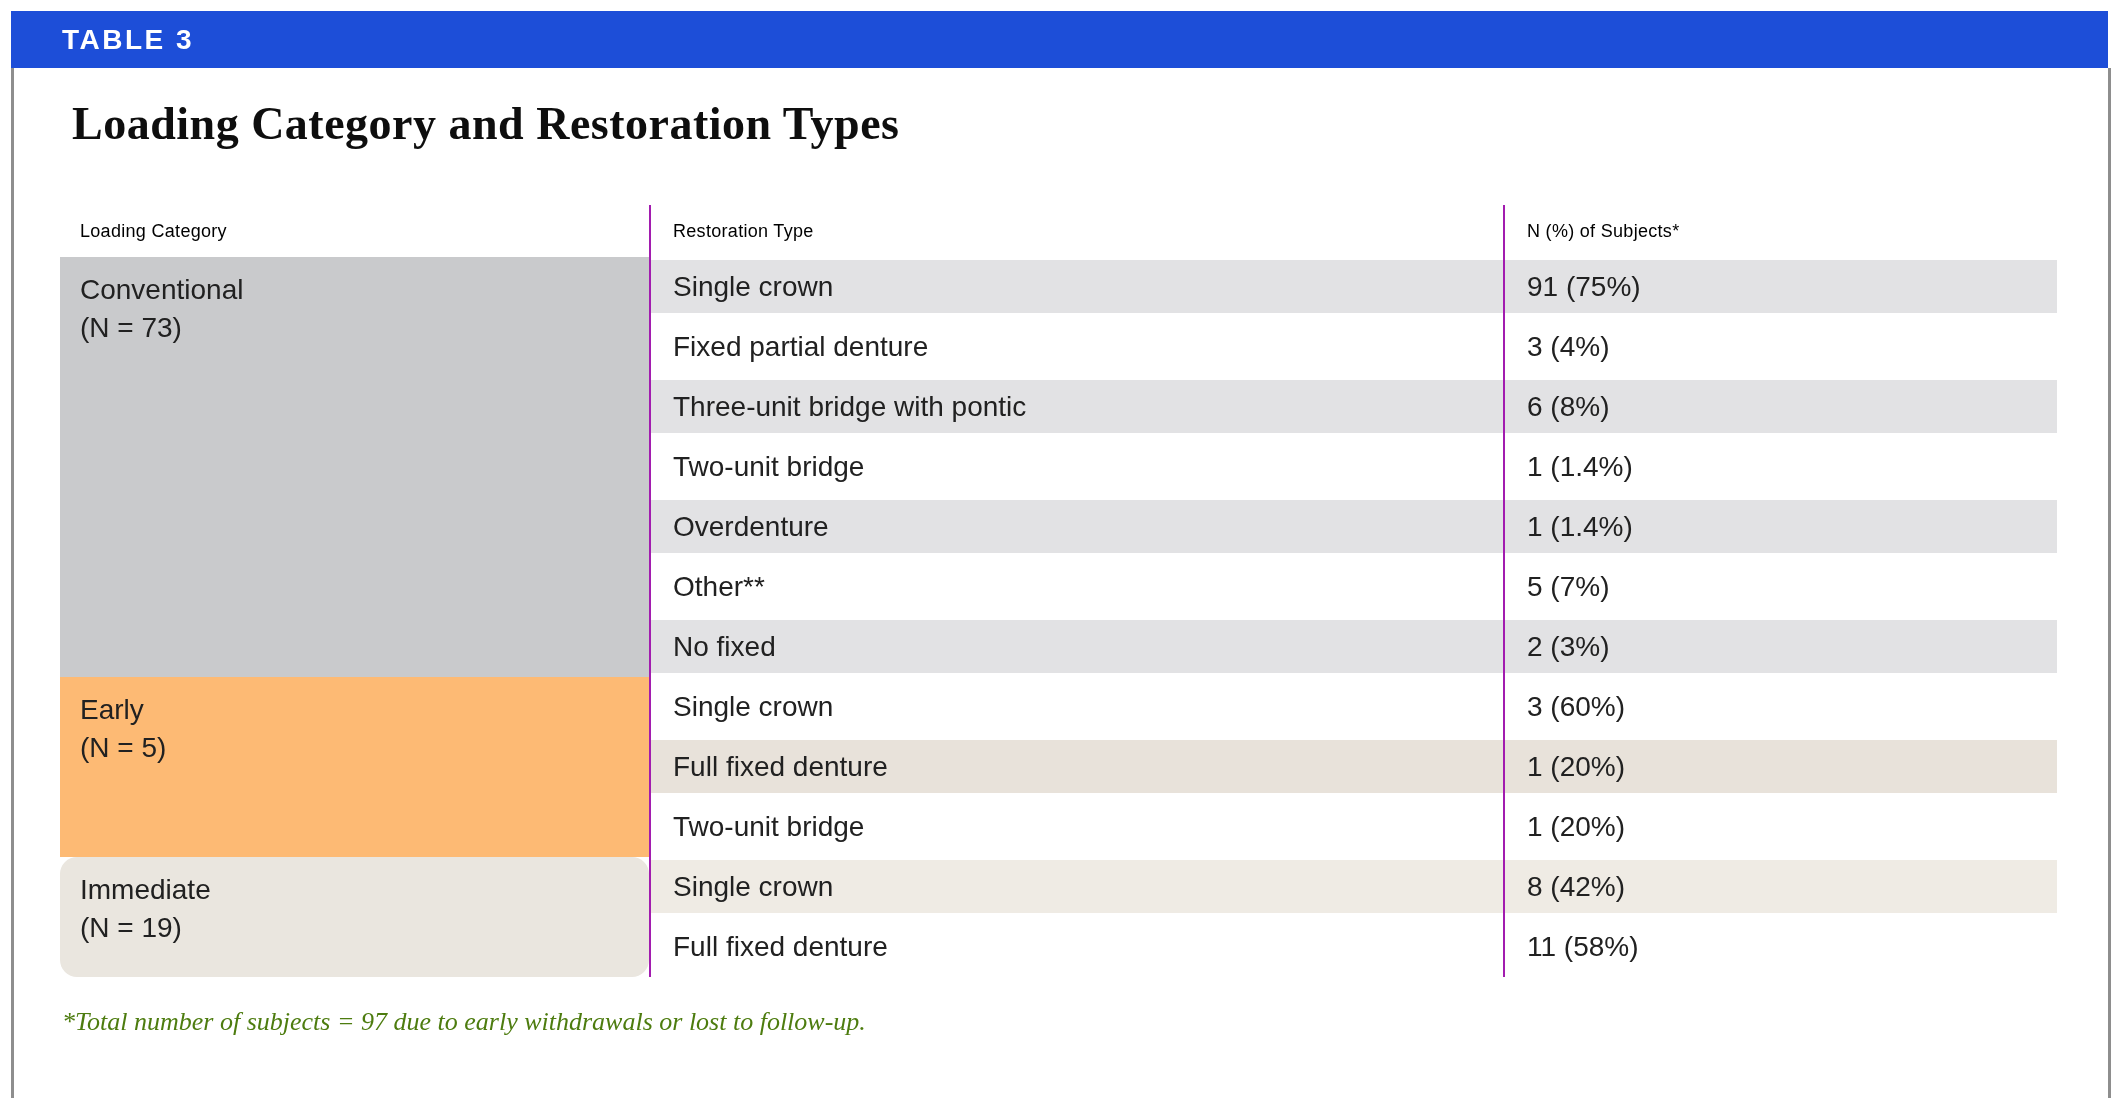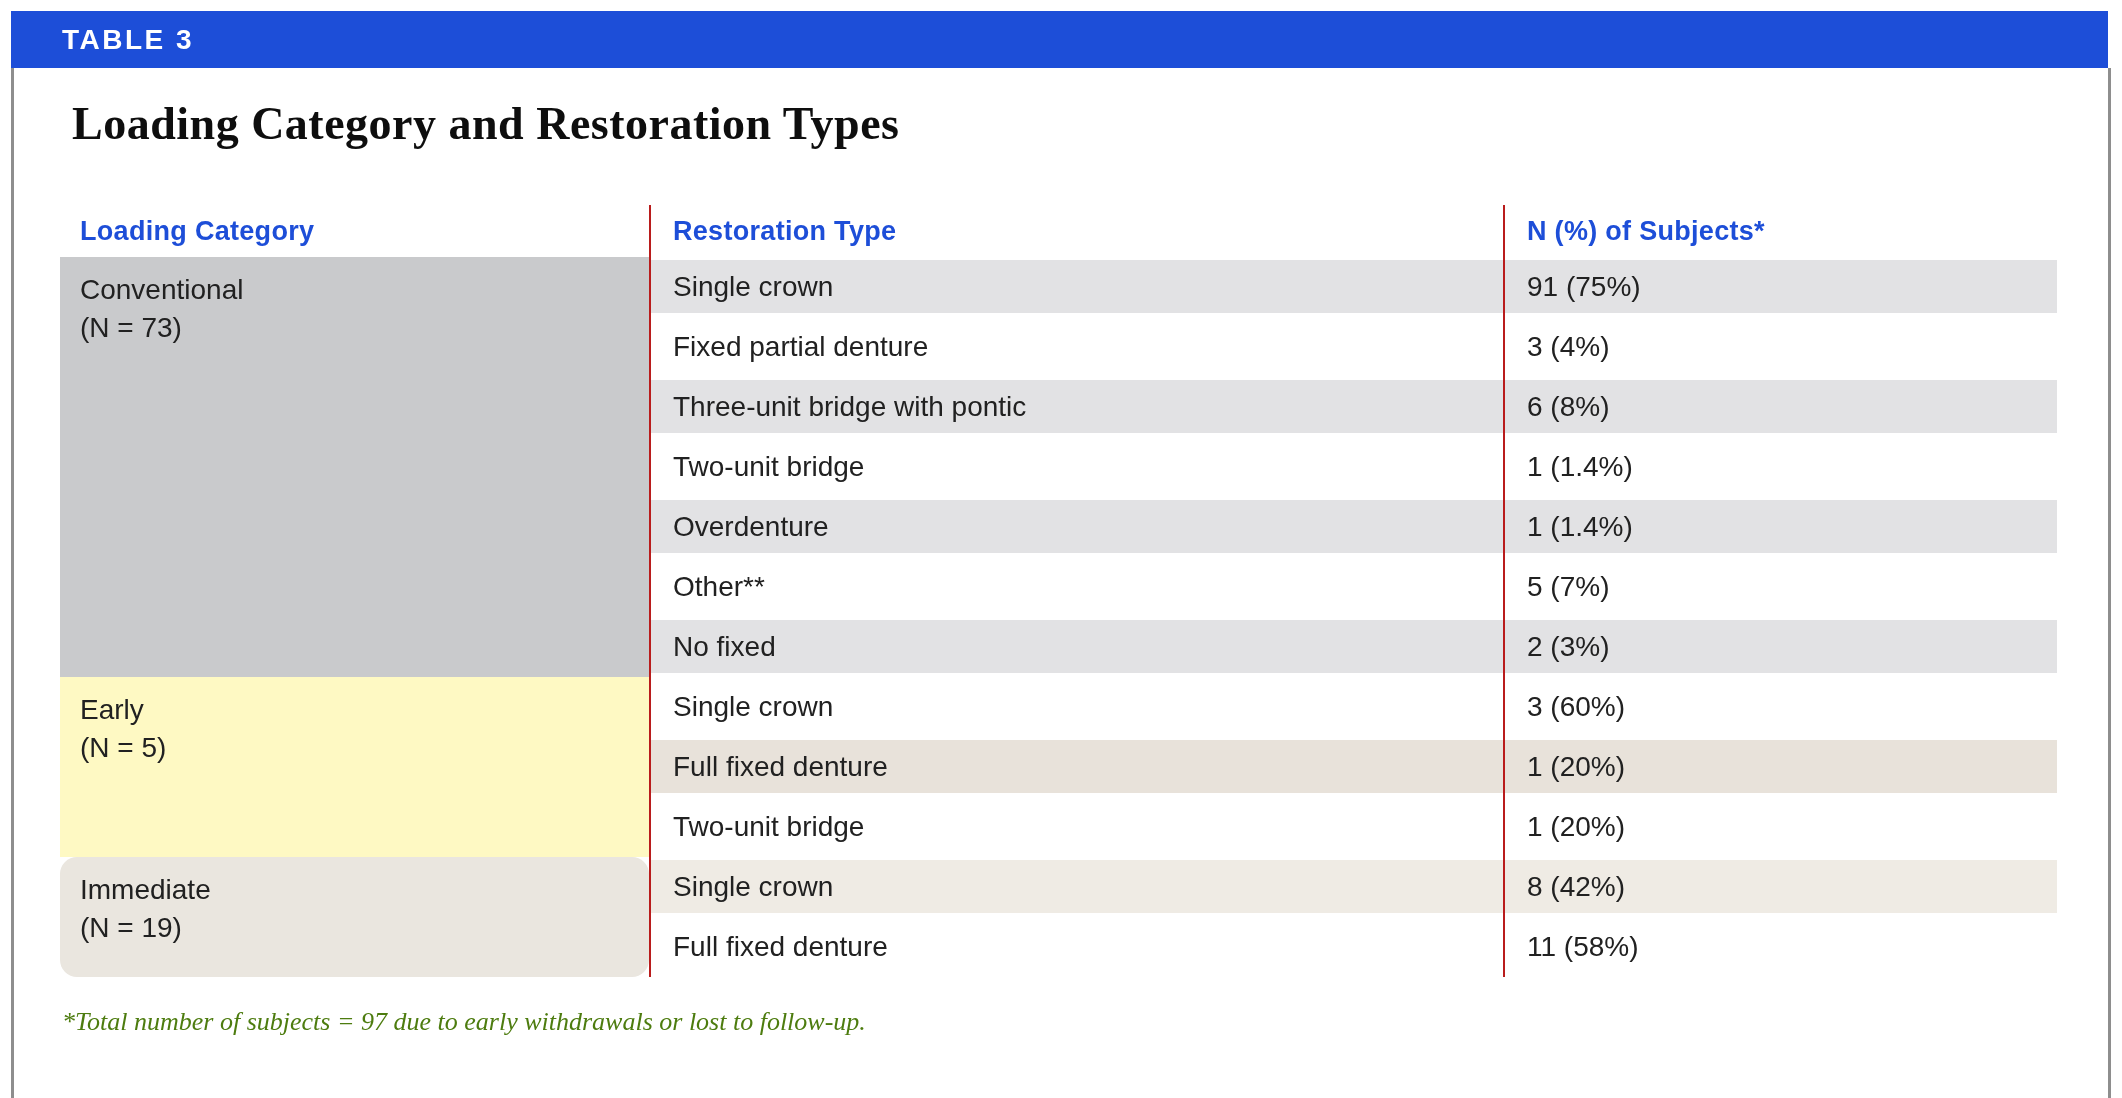--- a/index.html
+++ b/index.html
@@ -45,33 +45,33 @@
     grid-template-columns: 589px 854px 554px;
     grid-template-rows: 52px repeat(12, 60px);
   }
   .cell {
     display: flex; align-items: center;
     font-size: 28px; color: #212121;
     padding-left: 22px;
     overflow: hidden; white-space: nowrap;
   }
   .hcell {
-    font-weight: 700; color: #1d4ed8; font-size: 27px;
+    font-weight: 400; color: #000000; font-size: 18px;
     letter-spacing: 0.3px;
   }
-  .col2, .col3 { border-left: 2px solid #b91c1c; text-align: right; }
+  .col2, .col3 { border-left: 2px solid #a21caf; text-align: right; }
   .c1pad { padding-left: 20px; }
 
   
   .gcell {
     padding: 14px 20px 0 20px;
     font-size: 28px; line-height: 38px; color: #212121;
   }
   .g-conventional { grid-column: 1; grid-row: 2 / 9;  background: #c9cacc; }
-  .g-early        { grid-column: 1; grid-row: 9 / 12; background: #fef9c3; }
+  .g-early        { grid-column: 1; grid-row: 9 / 12; background: #fdba74; }
   .g-immediate    { grid-column: 1; grid-row: 12 / 14; background: #eae6df; border-radius: 17px; }
 
   
   .bg-gray  { background: #e2e2e4; box-shadow: inset 0 3px 0 0 #fff, inset 0 -4px 0 0 #fff; }
   .bg-tan   { background: #e8e2da; box-shadow: inset 0 3px 0 0 #fff, inset 0 -4px 0 0 #fff; }
   .bg-cream { background: #efebe4; box-shadow: inset 0 3px 0 0 #fff, inset 0 -4px 0 0 #fff; }
 
   
   .footnotes {
     position: absolute; left: 62px; top: 1006px; width: 1980px;

